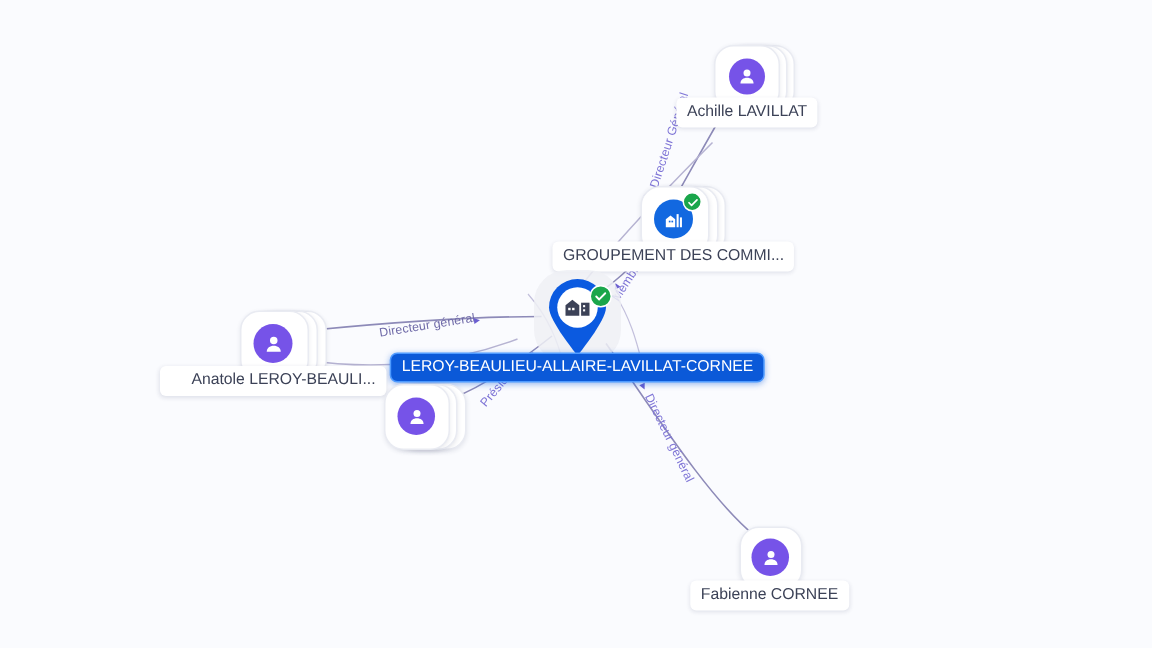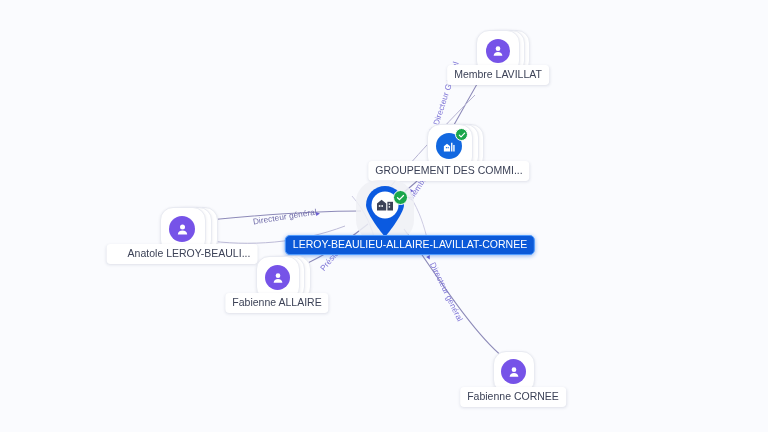--- a/index.html
+++ b/index.html
@@ -175,21 +175,21 @@
       <div class="stack-card" style="left:-17px; top:-21px; width:42px; height:42px;"></div>
       <div class="stack-card" style="left:-22px; top:-21px; width:42px; height:42px;"></div>
     </div>
     <div class="person-badge" style="left:-12px; top:-12px; width:24px; height:24px;">
       <svg width="14" height="14" viewBox="0 0 24 24" aria-hidden="true">
         <circle cx="12" cy="8" r="4" fill="#ffffff"></circle>
         <path d="M4.5 20c0-4.1 3.4-6.5 7.5-6.5s7.5 2.4 7.5 6.5z" fill="#ffffff"></path>
       </svg>
     </div>
   </div>
-  <div class="node-label" style="left:498px; top:65px;">Membre LAVILLAT</div>
+  <div class="node-label" style="left:498px; top:65px;">Achille LAVILLAT</div>
 
   <div class="node" style="left:449px; top:146px;">
     <div class="node-stack">
       <div class="stack-card" style="left:-11px; top:-22px; width:44px; height:44px;"></div>
       <div class="stack-card" style="left:-16px; top:-22px; width:44px; height:44px;"></div>
       <div class="stack-card" style="left:-22px; top:-22px; width:44px; height:44px;"></div>
     </div>
     <div class="company-circle" style="left:-13px; top:-13px; width:26px; height:26px;">
       <svg width="15" height="15" viewBox="0 0 24 24" aria-hidden="true">
         <path d="M3 20V11.5L8 7.5l5 4V20z" fill="#ffffff"></path>
@@ -222,21 +222,21 @@
           <rect x="3.7" y="1.2" width="1.4" height="1.4" fill="#ffffff"></rect>
         </g>
       </svg>
     </div>
     <div class="check-badge" style="left:8px; top:-22px; width:15px; height:15px;">
       <svg width="9" height="9" viewBox="0 0 24 24" aria-hidden="true">
         <path d="M4 12.5l5.2 5.2L20 6.6" fill="none" stroke="#ffffff" stroke-width="3.4" stroke-linecap="round" stroke-linejoin="round"></path>
       </svg>
     </div>
   </div>
-  <div class="node-label selected" style="left:385px; top:235px;margin-left:25px;">LEROY-BEAULIEU-ALLAIRE-LAVILLAT-CORNEE</div>
+  <div class="node-label selected" style="left:385px; top:235px;">LEROY-BEAULIEU-ALLAIRE-LAVILLAT-CORNEE</div>
 
   <div class="node" style="left:182px; top:229px;">
     <div class="node-stack">
       <div class="stack-card" style="left:-10px; top:-22px; width:44px; height:44px;"></div>
       <div class="stack-card" style="left:-16px; top:-22px; width:44px; height:44px;"></div>
       <div class="stack-card" style="left:-22px; top:-22px; width:44px; height:44px;"></div>
     </div>
     <div class="person-badge" style="left:-13px; top:-13px; width:26px; height:26px;">
       <svg width="15" height="15" viewBox="0 0 24 24" aria-hidden="true">
         <circle cx="12" cy="8" r="4" fill="#ffffff"></circle>
@@ -252,21 +252,20 @@
       <div class="stack-card" style="left:-16px; top:-21px; width:42px; height:42px;"></div>
       <div class="stack-card" style="left:-21px; top:-21px; width:42px; height:42px;"></div>
     </div>
     <div class="person-badge" style="left:-12px; top:-12px; width:25px; height:25px;">
       <svg width="14" height="14" viewBox="0 0 24 24" aria-hidden="true">
         <circle cx="12" cy="8" r="4" fill="#ffffff"></circle>
         <path d="M4.5 20c0-4.1 3.4-6.5 7.5-6.5s7.5 2.4 7.5 6.5z" fill="#ffffff"></path>
       </svg>
     </div>
   </div>
-  <div class="node-label" style="left:277px; top:293px;">Fabienne ALLAIRE</div>
 
   <div class="node" style="left:513px; top:371px;">
     <div class="node-stack">
       <div class="stack-card" style="left:-20px; top:-20px; width:40px; height:40px;"></div>
     </div>
     <div class="person-badge" style="left:-12px; top:-12px; width:25px; height:25px;">
       <svg width="14" height="14" viewBox="0 0 24 24" aria-hidden="true">
         <circle cx="12" cy="8" r="4" fill="#ffffff"></circle>
         <path d="M4.5 20c0-4.1 3.4-6.5 7.5-6.5s7.5 2.4 7.5 6.5z" fill="#ffffff"></path>
       </svg>

